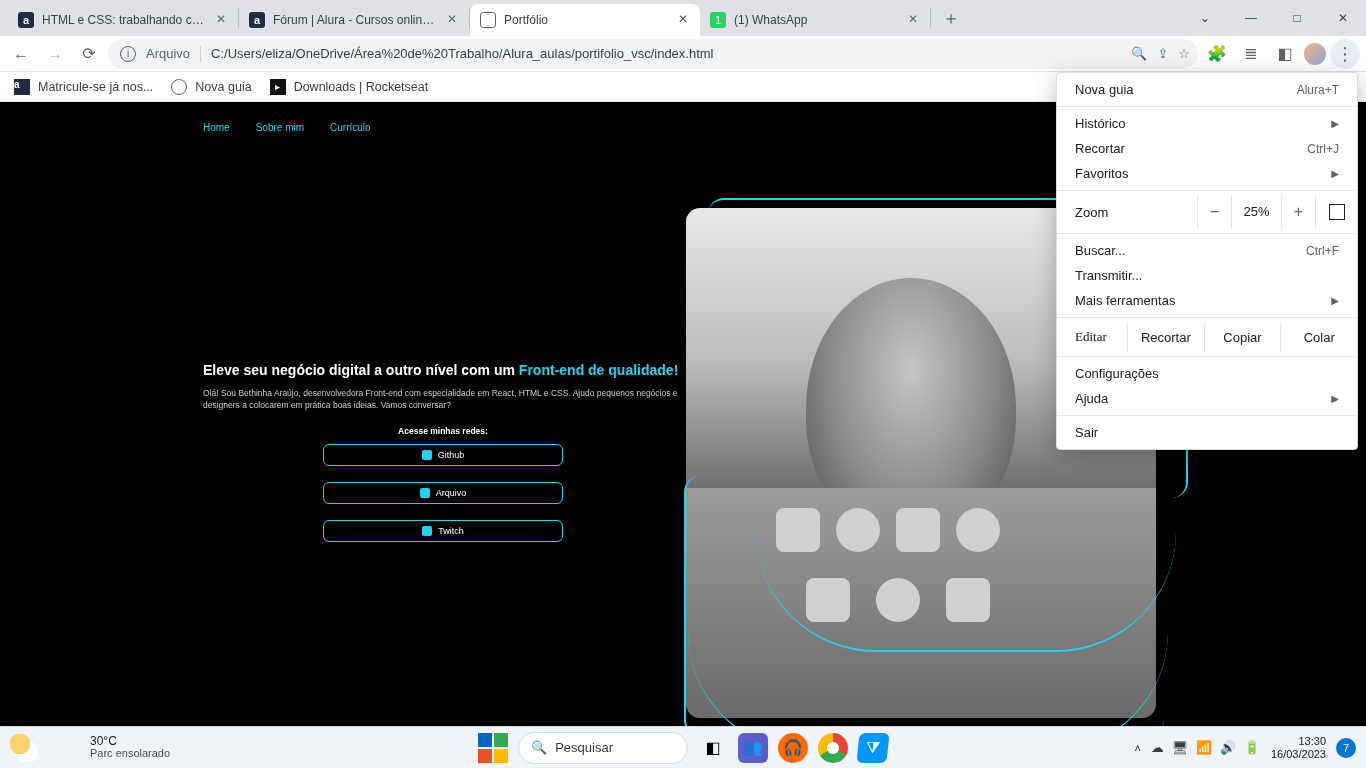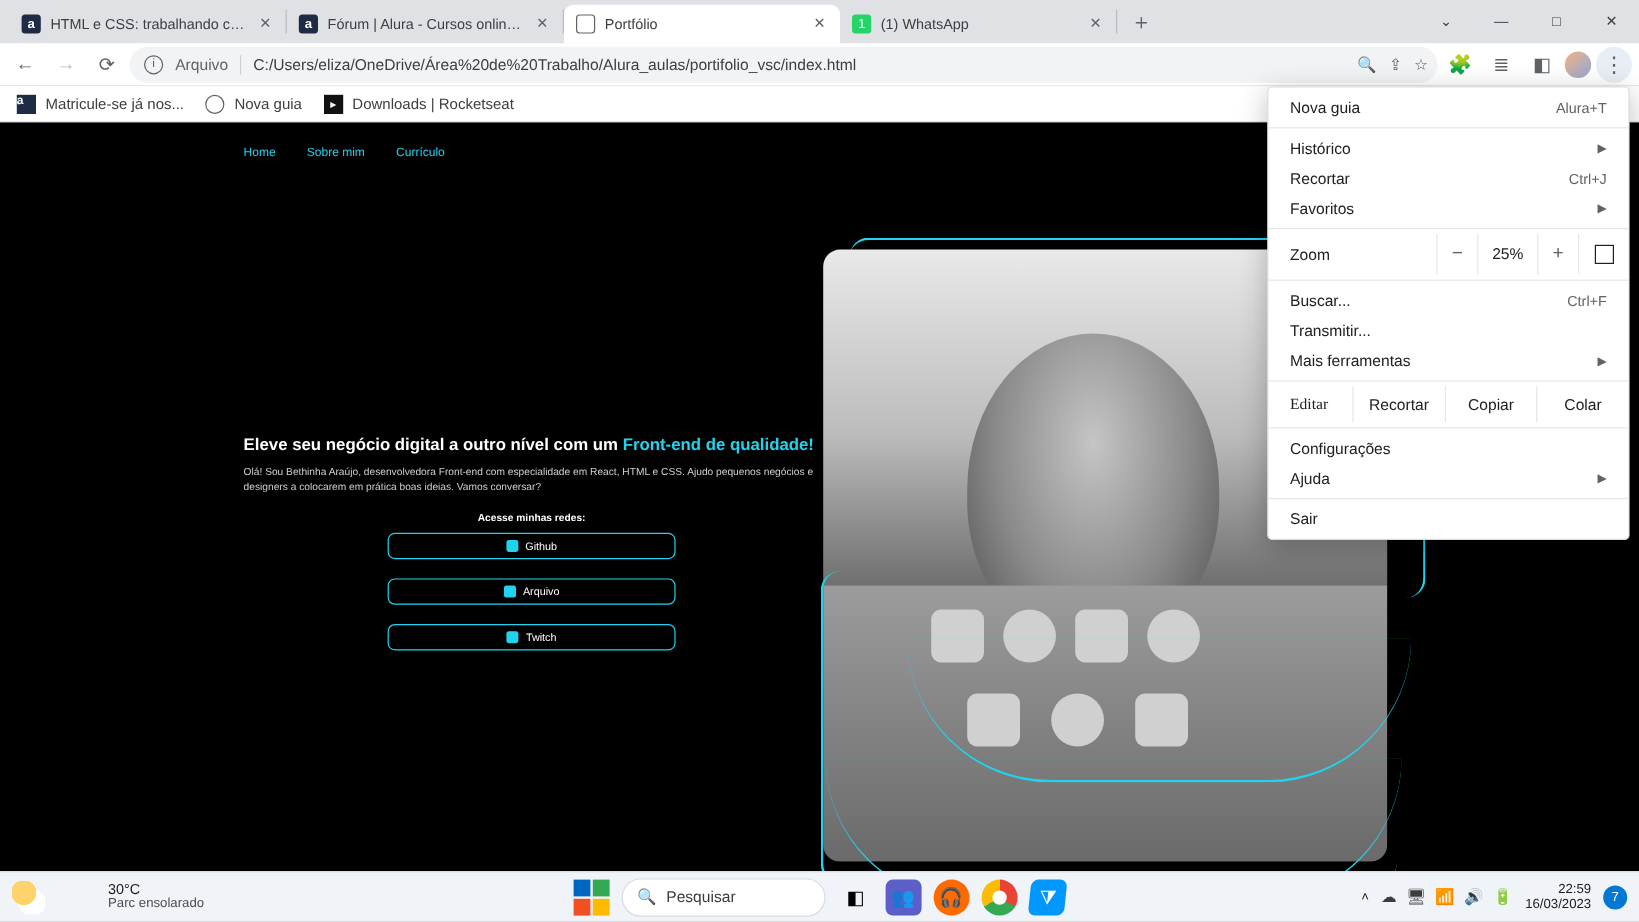--- a/index.html
+++ b/index.html
@@ -321,18 +321,18 @@
   <div class="taskbar-right">
     <span>˄</span>
     <div class="tray">
       <span>☁</span>
       <span>🖥</span>
       <span>📶</span>
       <span>🔊</span>
       <span>🔋</span>
     </div>
     <div class="clock">
-      <div>22:59</div>
+      <div>13:30</div>
       <div>16/03/2023</div>
     </div>
     <div class="notif">7</div>
   </div>
 </div>
 
 </body></html>

